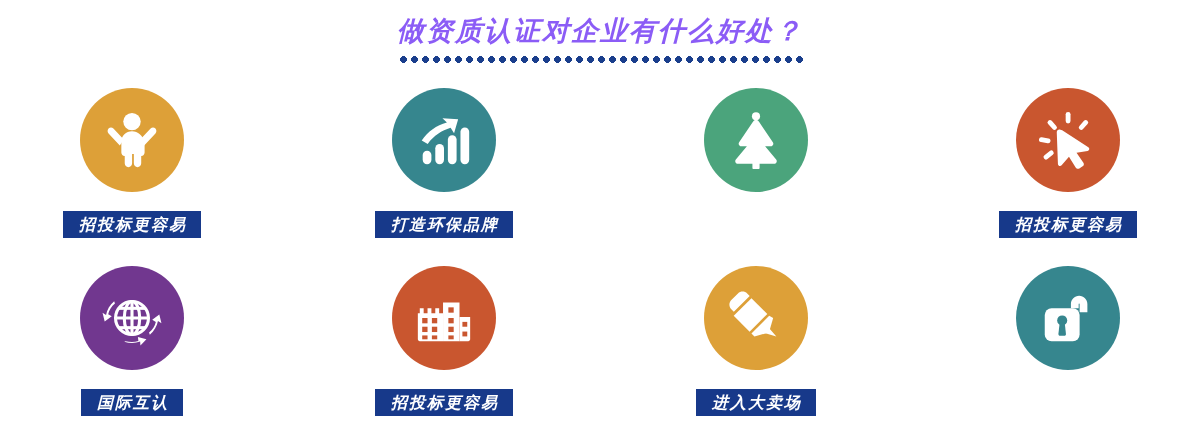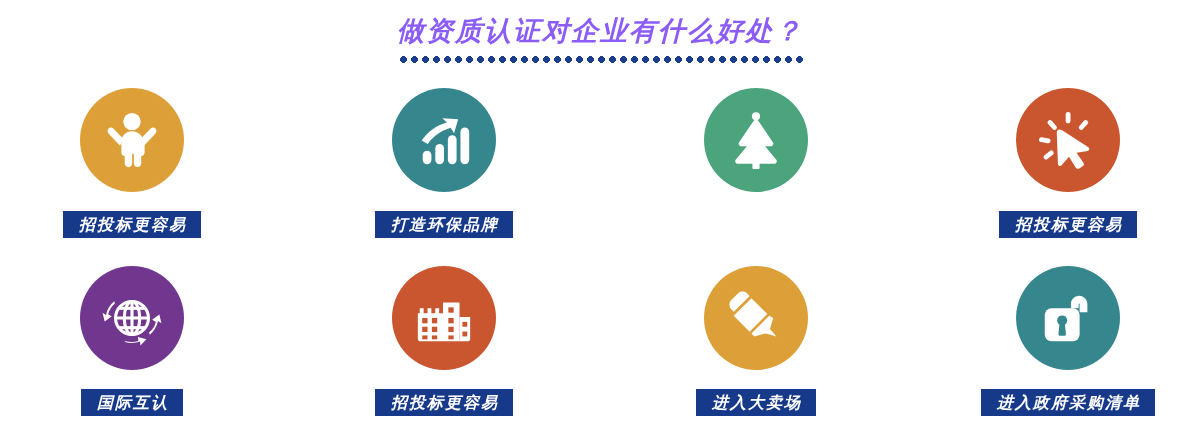--- a/index.html
+++ b/index.html
@@ -264,19 +264,18 @@
                 <path d="M35 22V17.5c0-4.7 3.8-8.5 8.5-8.5S52 12.8 52 17.5V26h-8v-8.5c0-.3-.2-.5-.5-.5s-.5.2-.5.5V22z"></path>
                 <rect x="8" y="22" width="36" height="34" rx="7"></rect>
               </g>
               <g fill="#36868e">
                 <circle cx="26" cy="34.5" r="5.2"></circle>
                 <path d="M23.4 37h5.2l1.3 11.5c.1 1-.7 1.9-1.7 1.9h-4.4c-1 0-1.8-.9-1.7-1.9z"></path>
               </g>
             </svg>
           </span>
         </div>
-        <div class="label-band">进入政府采购清单</div>
       </div>
 
     </div>
 
   </div>
 </div>
 
 </body></html>

